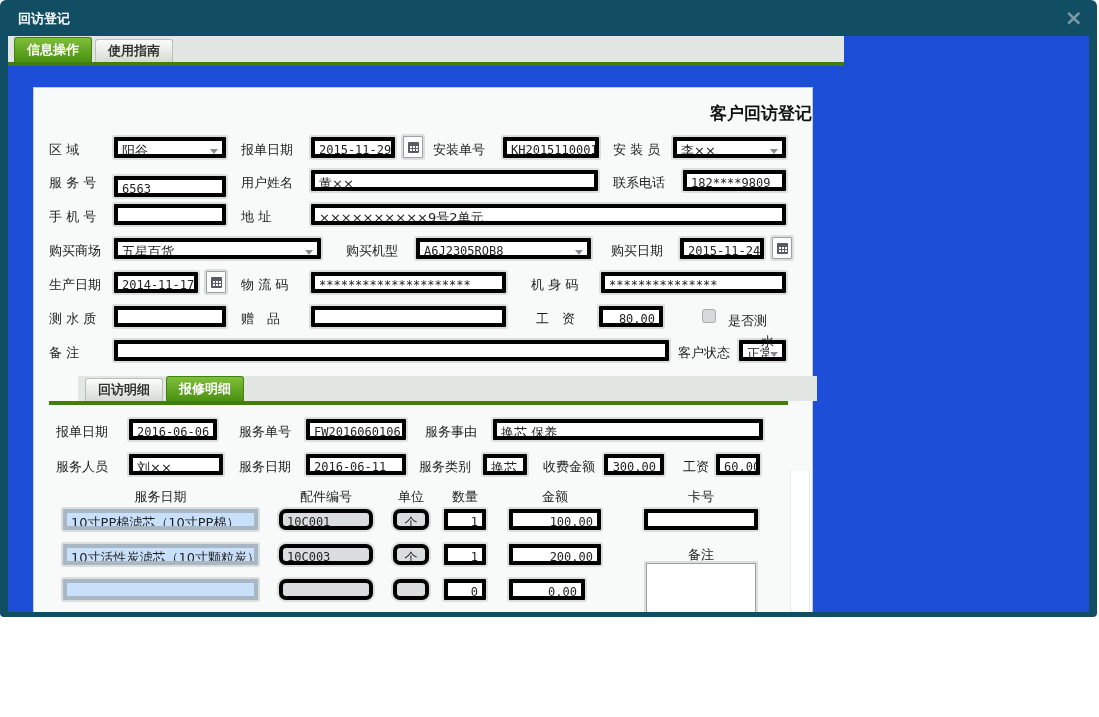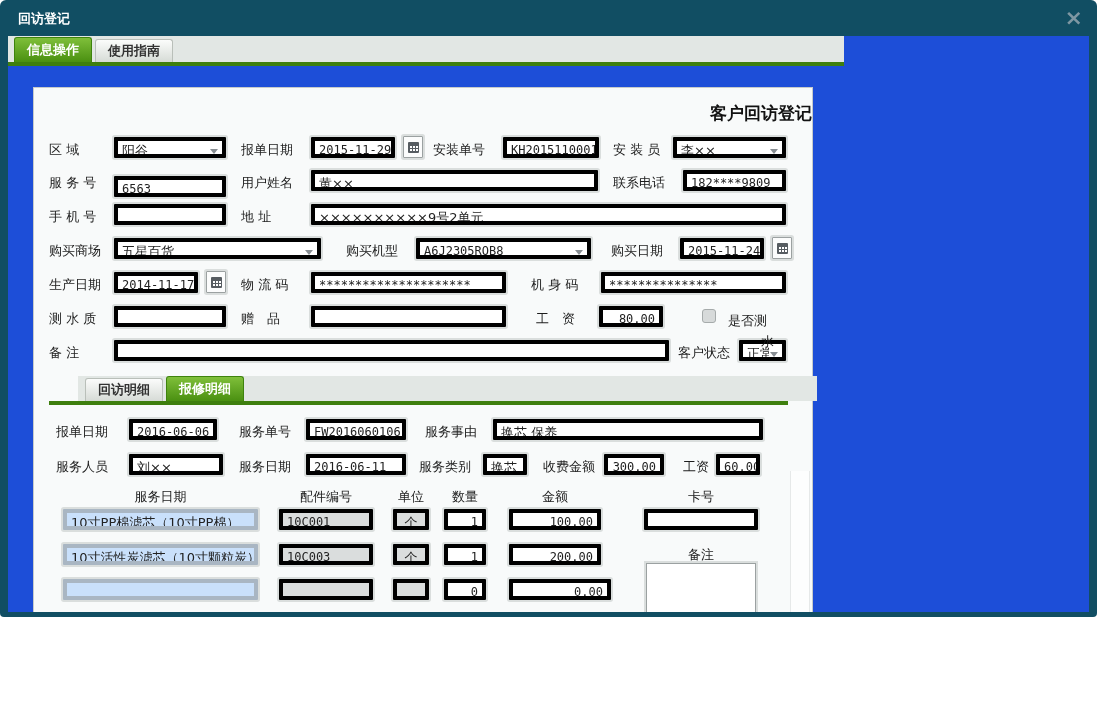--- a/index.html
+++ b/index.html
@@ -29,21 +29,21 @@
   .panel { position:absolute; left:25px; top:51px; width:780px; height:560px;
            background:#f8fafa; border:1px solid #c6cbcb; }
   .form-title { position:absolute; left:0; top:14px; width:100%; text-align:right;
                 font-size:17px; font-weight:bold; color:#111;font-family:Liberation Serif, serif; }
 
   .lb { position:absolute; font-size:13px; color:#1c1c1c; line-height:20px; white-space:pre; }
   .inp { position:absolute; height:21px; line-height:19px; background:#fff;
          border:4px solid #000000; box-shadow:0 0 0 2px #dadedd; border-radius:1px;
          font-size:13px; color:#222; padding:0 4px; white-space:nowrap; overflow:hidden; }
   .inp.num { text-align:right; }
-  .inp.gray { background:#dadddd; }
+  .inp.gray { background:#dadddd;border-radius:7px; }
   .inp.blue { background:#c9e0fb; border-color:#a9b6c3; }
   .inp.center { text-align:center; }
   .mono { font-family:"DejaVu Sans Mono",monospace; font-size:12px; line-height:19px; }
   .sel { padding-right:16px; }
   .arr { position:absolute; right:4px; top:8px; width:0; height:0;
          border:4px solid transparent; border-top:5px solid #878d92; }
   .calbtn { position:absolute; width:20px; height:22px; background:#fbfcfc; border:1px solid #9ba1a1;
             box-shadow:0 0 0 2px #dadedd; border-radius:1px; display:flex; align-items:center;
             justify-content:center; cursor:pointer; }
   .calicon { width:11px; height:11px; border:1px solid #565c61; border-top:3px solid #565c61;
@@ -198,21 +198,21 @@
         <div class="inp gray mono" style="left:245px;top:456px;width:94px">10C003</div>
         <div class="inp gray center" style="left:359px;top:456px;width:36px">个</div>
         <div class="inp num mono" style="left:410px;top:456px;width:42px">1</div>
         <div class="inp num mono" style="left:475px;top:456px;width:92px">200.00</div>
         <div class="th" style="left:610px;top:458px;width:114px">备注</div>
 
         <div class="inp blue" style="left:29px;top:491px;width:195px"></div>
         <div class="inp gray mono" style="left:245px;top:491px;width:94px"></div>
         <div class="inp gray center" style="left:359px;top:491px;width:36px"></div>
         <div class="inp num mono" style="left:410px;top:491px;width:42px">0</div>
-        <div class="inp num mono" style="left:475px;top:491px;width:102px">0.00</div>
+        <div class="inp num mono" style="left:475px;top:491px;width:76px">0.00</div>
         <div class="notebox" style="left:612px;top:475px;width:110px;height:58px"></div>
 
         <div class="track"></div>
       </div>
 
     </div>
   </div>
 </div>
 
 </body></html>

